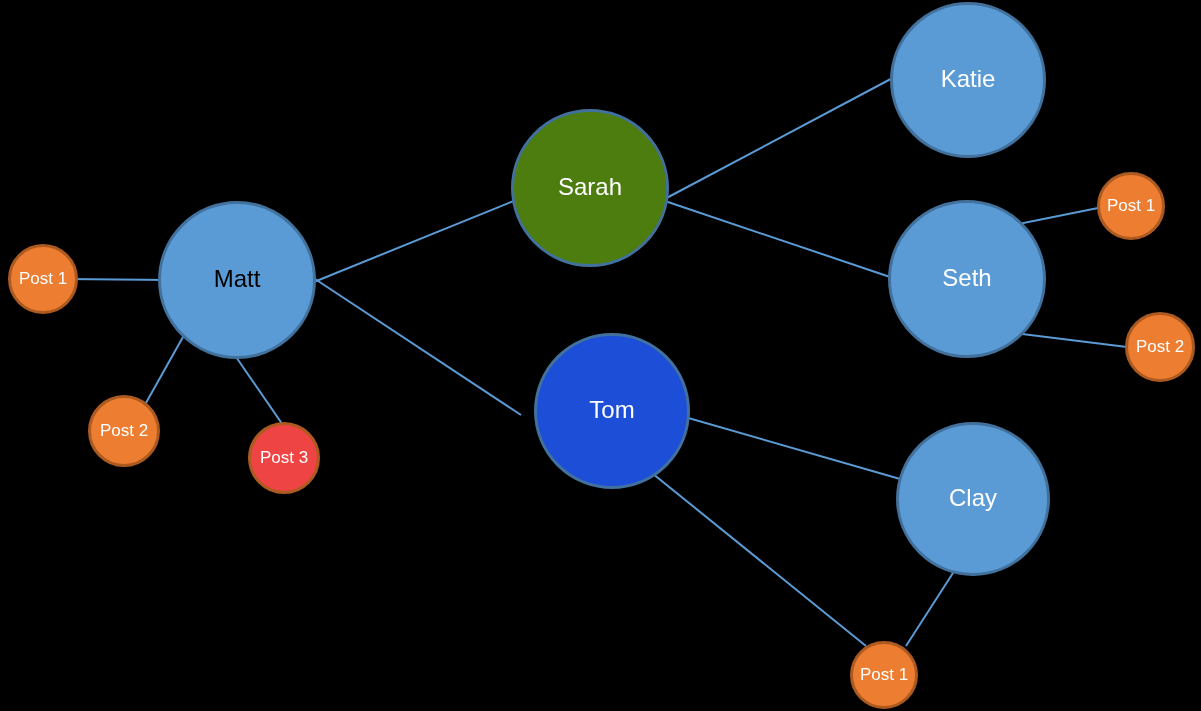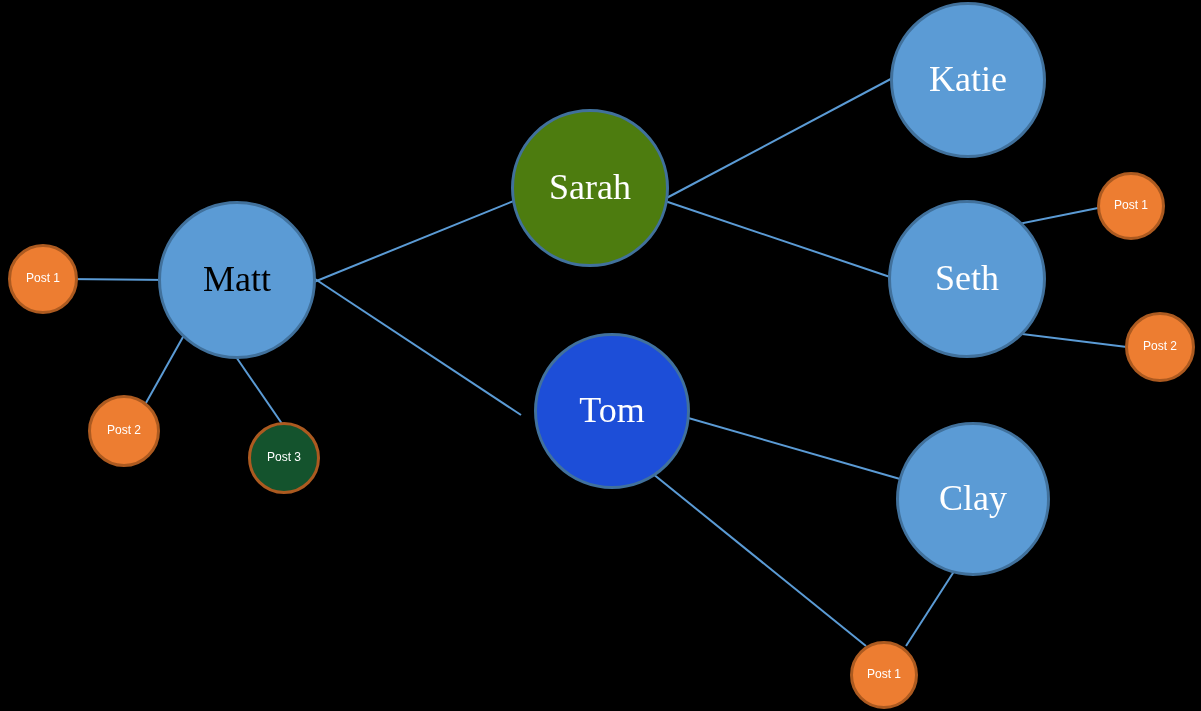--- a/index.html
+++ b/index.html
@@ -27,27 +27,26 @@
     display: flex;
     align-items: center;
     justify-content: center;
     box-sizing: border-box;
     color: #FFFFFF;
     text-align: center;
     white-space: nowrap;
     user-select: none;
   }
   .node.person {
-    font-size: 36px;
+    font-size: 24px;
     border-width: 3px;
     border-style: solid;
-    font-family: Liberation Serif, serif;
   }
   .node.post {
-    font-size: 12px;
+    font-size: 17px;
     border-width: 3px;
     border-style: solid;
   }
   .node-label {
     display: block;
     line-height: 1;
     padding-bottom: 2px;
   }
 </style>
 </head>
@@ -86,21 +85,21 @@
       </div>
       <div class="node person" style="left: 896px; top: 422px; width: 154px; height: 154px; background: rgb(91, 155, 213); border-color: rgb(65, 113, 156); color: rgb(255, 255, 255);">
         <span class="node-label">Clay</span>
       </div>
       <div class="node post" style="left: 8px; top: 244px; width: 70px; height: 70px; background: rgb(237, 125, 49); border-color: rgb(172, 90, 32); color: rgb(255, 255, 255);">
         <span class="node-label">Post 1</span>
       </div>
       <div class="node post" style="left: 88px; top: 395px; width: 72px; height: 72px; background: rgb(237, 125, 49); border-color: rgb(172, 90, 32); color: rgb(255, 255, 255);">
         <span class="node-label">Post 2</span>
       </div>
-      <div class="node post" style="left: 248px; top: 422px; width: 72px; height: 72px; background: #14532d; border-color: rgb(172, 90, 32); color: rgb(255, 255, 255);">
+      <div class="node post" style="left: 248px; top: 422px; width: 72px; height: 72px; background: #ef4444; border-color: rgb(172, 90, 32); color: rgb(255, 255, 255);">
         <span class="node-label">Post 3</span>
       </div>
       <div class="node post" style="left: 1097px; top: 172px; width: 68px; height: 68px; background: rgb(237, 125, 49); border-color: rgb(172, 90, 32); color: rgb(255, 255, 255);">
         <span class="node-label">Post 1</span>
       </div>
       <div class="node post" style="left: 1125px; top: 312px; width: 70px; height: 70px; background: rgb(237, 125, 49); border-color: rgb(172, 90, 32); color: rgb(255, 255, 255);">
         <span class="node-label">Post 2</span>
       </div>
       <div class="node post" style="left: 850px; top: 641px; width: 68px; height: 68px; background: rgb(237, 125, 49); border-color: rgb(172, 90, 32); color: rgb(255, 255, 255);">
         <span class="node-label">Post 1</span>

